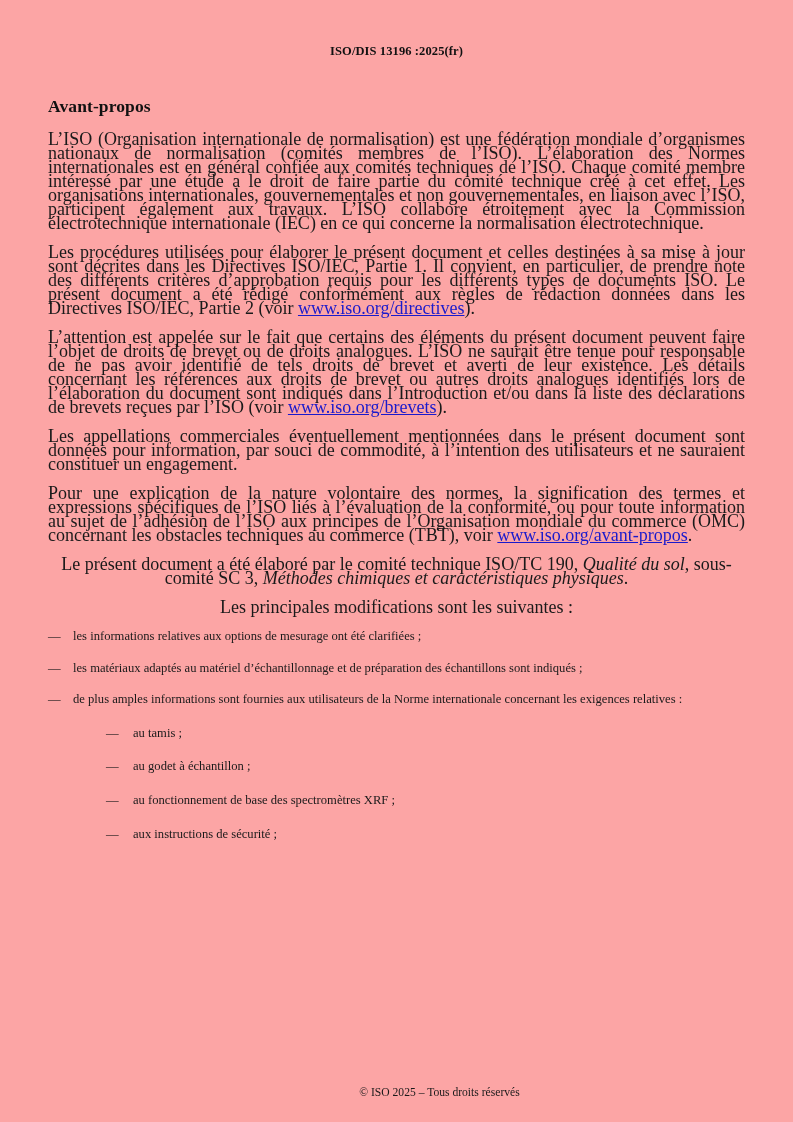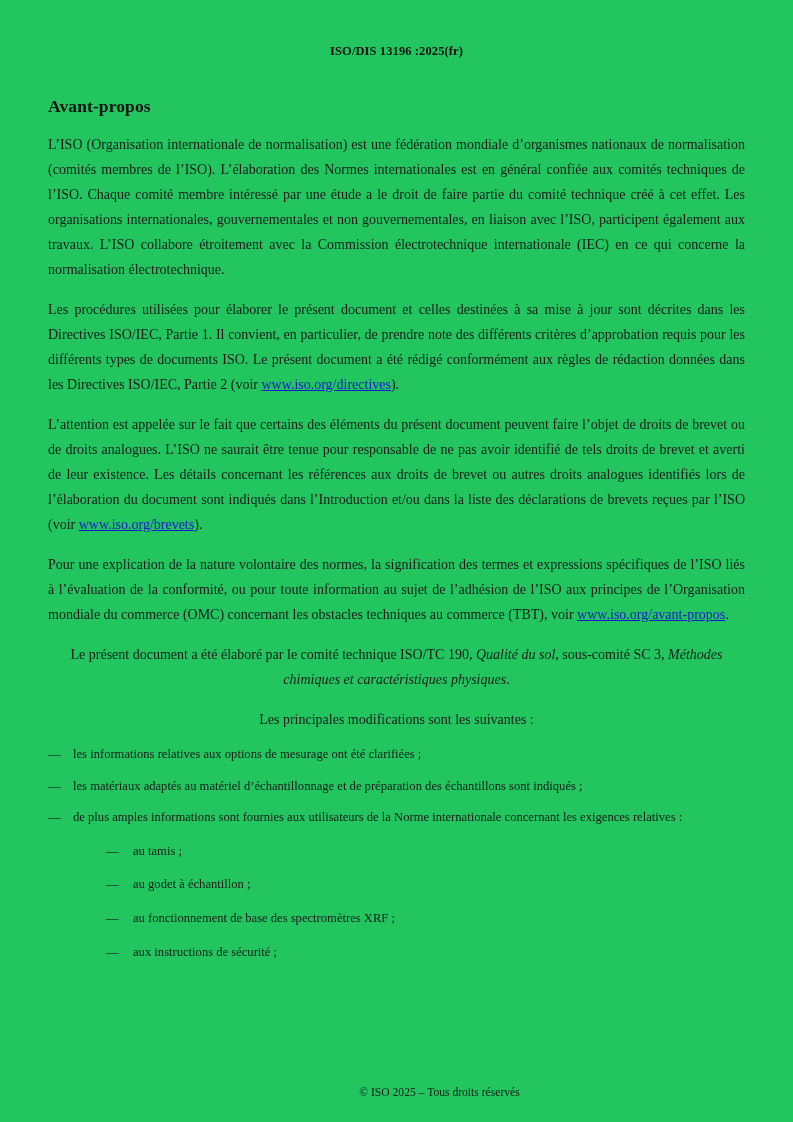--- a/index.html
+++ b/index.html
@@ -6,21 +6,21 @@
   html, body {
     margin: 0;
     padding: 0;
     background: #ffffff;
   }
   .page {
     position: relative;
     width: 793px;
     height: 1122px;
     margin: 0 auto;
-    background: #22c55e;
+    background: #fca5a5;
     font-family: "Liberation Serif", "DejaVu Serif", serif;
     color: #1a1a1a;
     overflow: hidden;
   }
 
   
   .doc-header {
     position: absolute;
     top: 44px;
     left: 0;
@@ -42,22 +42,22 @@
 
   .clause-title {
     font-size: 17.5px;
     font-weight: bold;
     margin: 0 0 14px 0;
     letter-spacing: 0.1px;
     color: #111111;
   }
 
   p.body-par {
-    font-size: 14px;
-    line-height: 25px;
+    font-size: 18px;
+    line-height: 14px;
     margin: 15px 0 15px 0;
     text-align: justify;
     text-justify: inter-word;
     hyphens: none;
   }
   p.body-par.flush {
     text-align: center;
   }
   p.body-par.tight {
     margin-bottom: 14px;
@@ -137,20 +137,21 @@
   <div class="content">
 
     <h1 class="clause-title">Avant-propos</h1>
 
     <p class="body-par"><span>L’ISO (Organisation internationale de normalisation) est une fédération mondiale d’organismes nationaux de normalisation (comités membres de l’ISO). L’élaboration des Normes internationales est en général confiée aux comités techniques de l’ISO. Chaque comité membre intéressé par une étude a le droit de faire partie du comité technique créé à cet effet. Les organisations internationales, gouvernementales et non gouvernementales, en liaison avec l’ISO, participent également aux travaux. L’ISO collabore étroitement avec la Commission électrotechnique internationale (IEC) en ce qui concerne la normalisation électrotechnique.</span></p>
 
     <p class="body-par"><span>Les procédures utilisées pour élaborer le présent document et celles destinées à sa mise à jour sont décrites dans les Directives ISO/IEC, Partie 1. Il convient, en particulier, de prendre note des différents critères d’approbation requis pour les différents types de documents ISO. Le présent document a été rédigé conformément aux règles de rédaction données dans les Directives ISO/IEC, Partie 2 (voir </span><a class="link" href="#">www.iso.org/directives</a><span>).</span></p>
 
     <p class="body-par"><span>L’attention est appelée sur le fait que certains des éléments du présent document peuvent faire l’objet de droits de brevet ou de droits analogues. L’ISO ne saurait être tenue pour responsable de ne pas avoir identifié de tels droits de brevet et averti de leur existence. Les détails concernant les références aux droits de brevet ou autres droits analogues identifiés lors de l’élaboration du document sont indiqués dans l’Introduction et/ou dans la liste des déclarations de brevets reçues par l’ISO (voir </span><a class="link" href="#">www.iso.org/brevets</a><span>).</span></p>
 
+    <p class="body-par"><span>Les appellations commerciales éventuellement mentionnées dans le présent document sont données pour information, par souci de commodité, à l’intention des utilisateurs et ne sauraient constituer un engagement.</span></p>
 
     <p class="body-par"><span>Pour une explication de la nature volontaire des normes, la signification des termes et expressions spécifiques de l’ISO liés à l’évaluation de la conformité, ou pour toute information au sujet de l’adhésion de l’ISO aux principes de l’Organisation mondiale du commerce (OMC) concernant les obstacles techniques au commerce (TBT), voir </span><a class="link" href="#">www.iso.org/avant-propos</a><span>.</span></p>
 
     <p class="body-par flush"><span>Le présent document a été élaboré par le comité technique ISO/TC 190, </span><span class="ital">Qualité du sol</span><span>, sous-comité SC 3, </span><span class="ital">Méthodes chimiques et caractéristiques physiques</span><span>.</span></p>
 
 
     <p class="body-par flush tight"><span>Les principales modifications sont les suivantes :</span></p>
 
     <ul class="dash-list">
 

